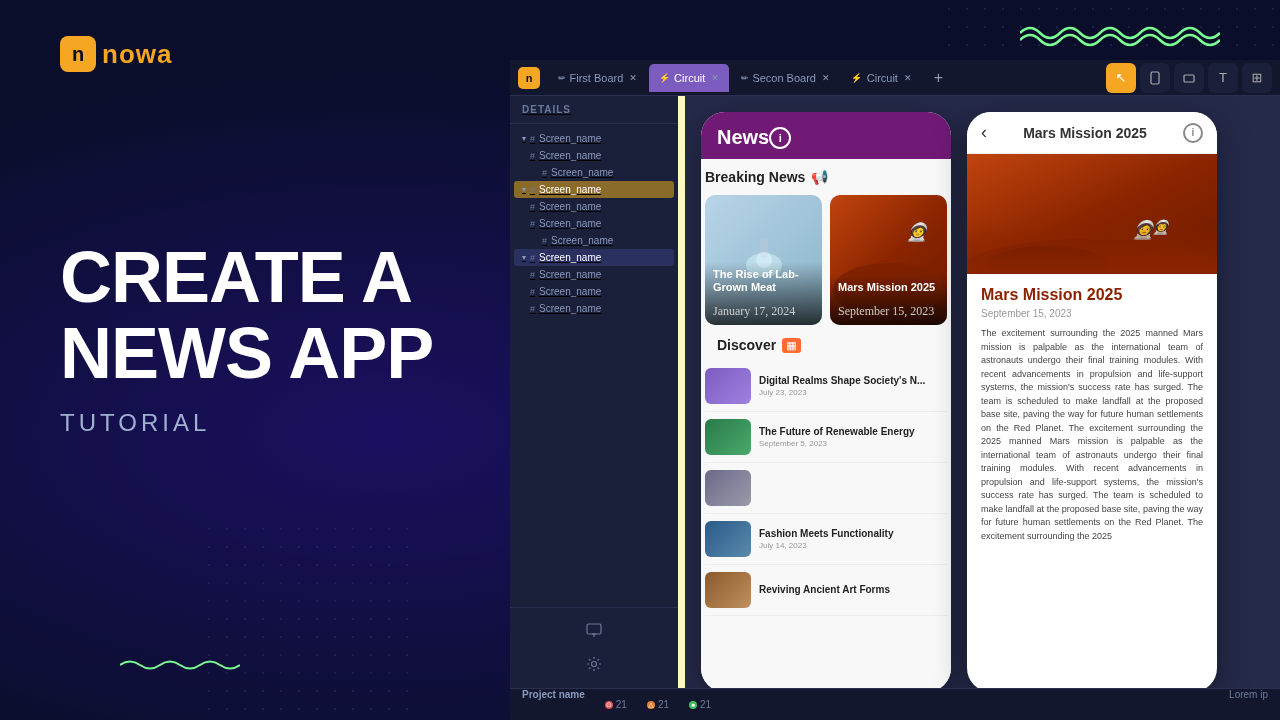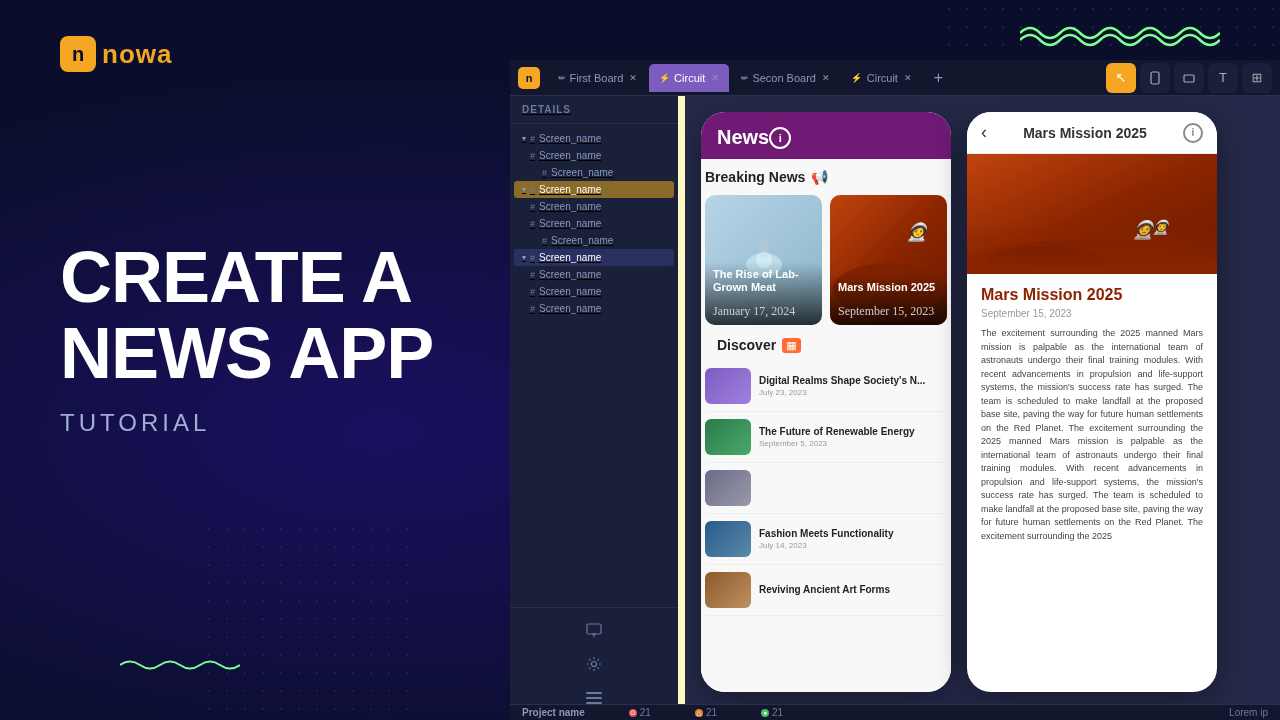--- a/index.html
+++ b/index.html
@@ -515,26 +515,25 @@
     }
     .toolbar-btn.active {
       background: #f5a623;
       color: #fff;
     }
 
     
     .status-bar {
       position: absolute;
       bottom: 0; left: 510px; right: 0;
-      height: 16px;
+      height: 32px;
       background: #13172e;
       display: flex;
-      align-items: center;
       padding: 0 12px;
-      gap: 24px;
+      gap: 0;
       font-size: 10px;
       color: #6a7a9a;
       border-top: 1px solid #2a2f50;
       z-index: 20;
     }
     .status-project {
       color: #8899bb;
       font-weight: 600;
     }
     .status-badge {

